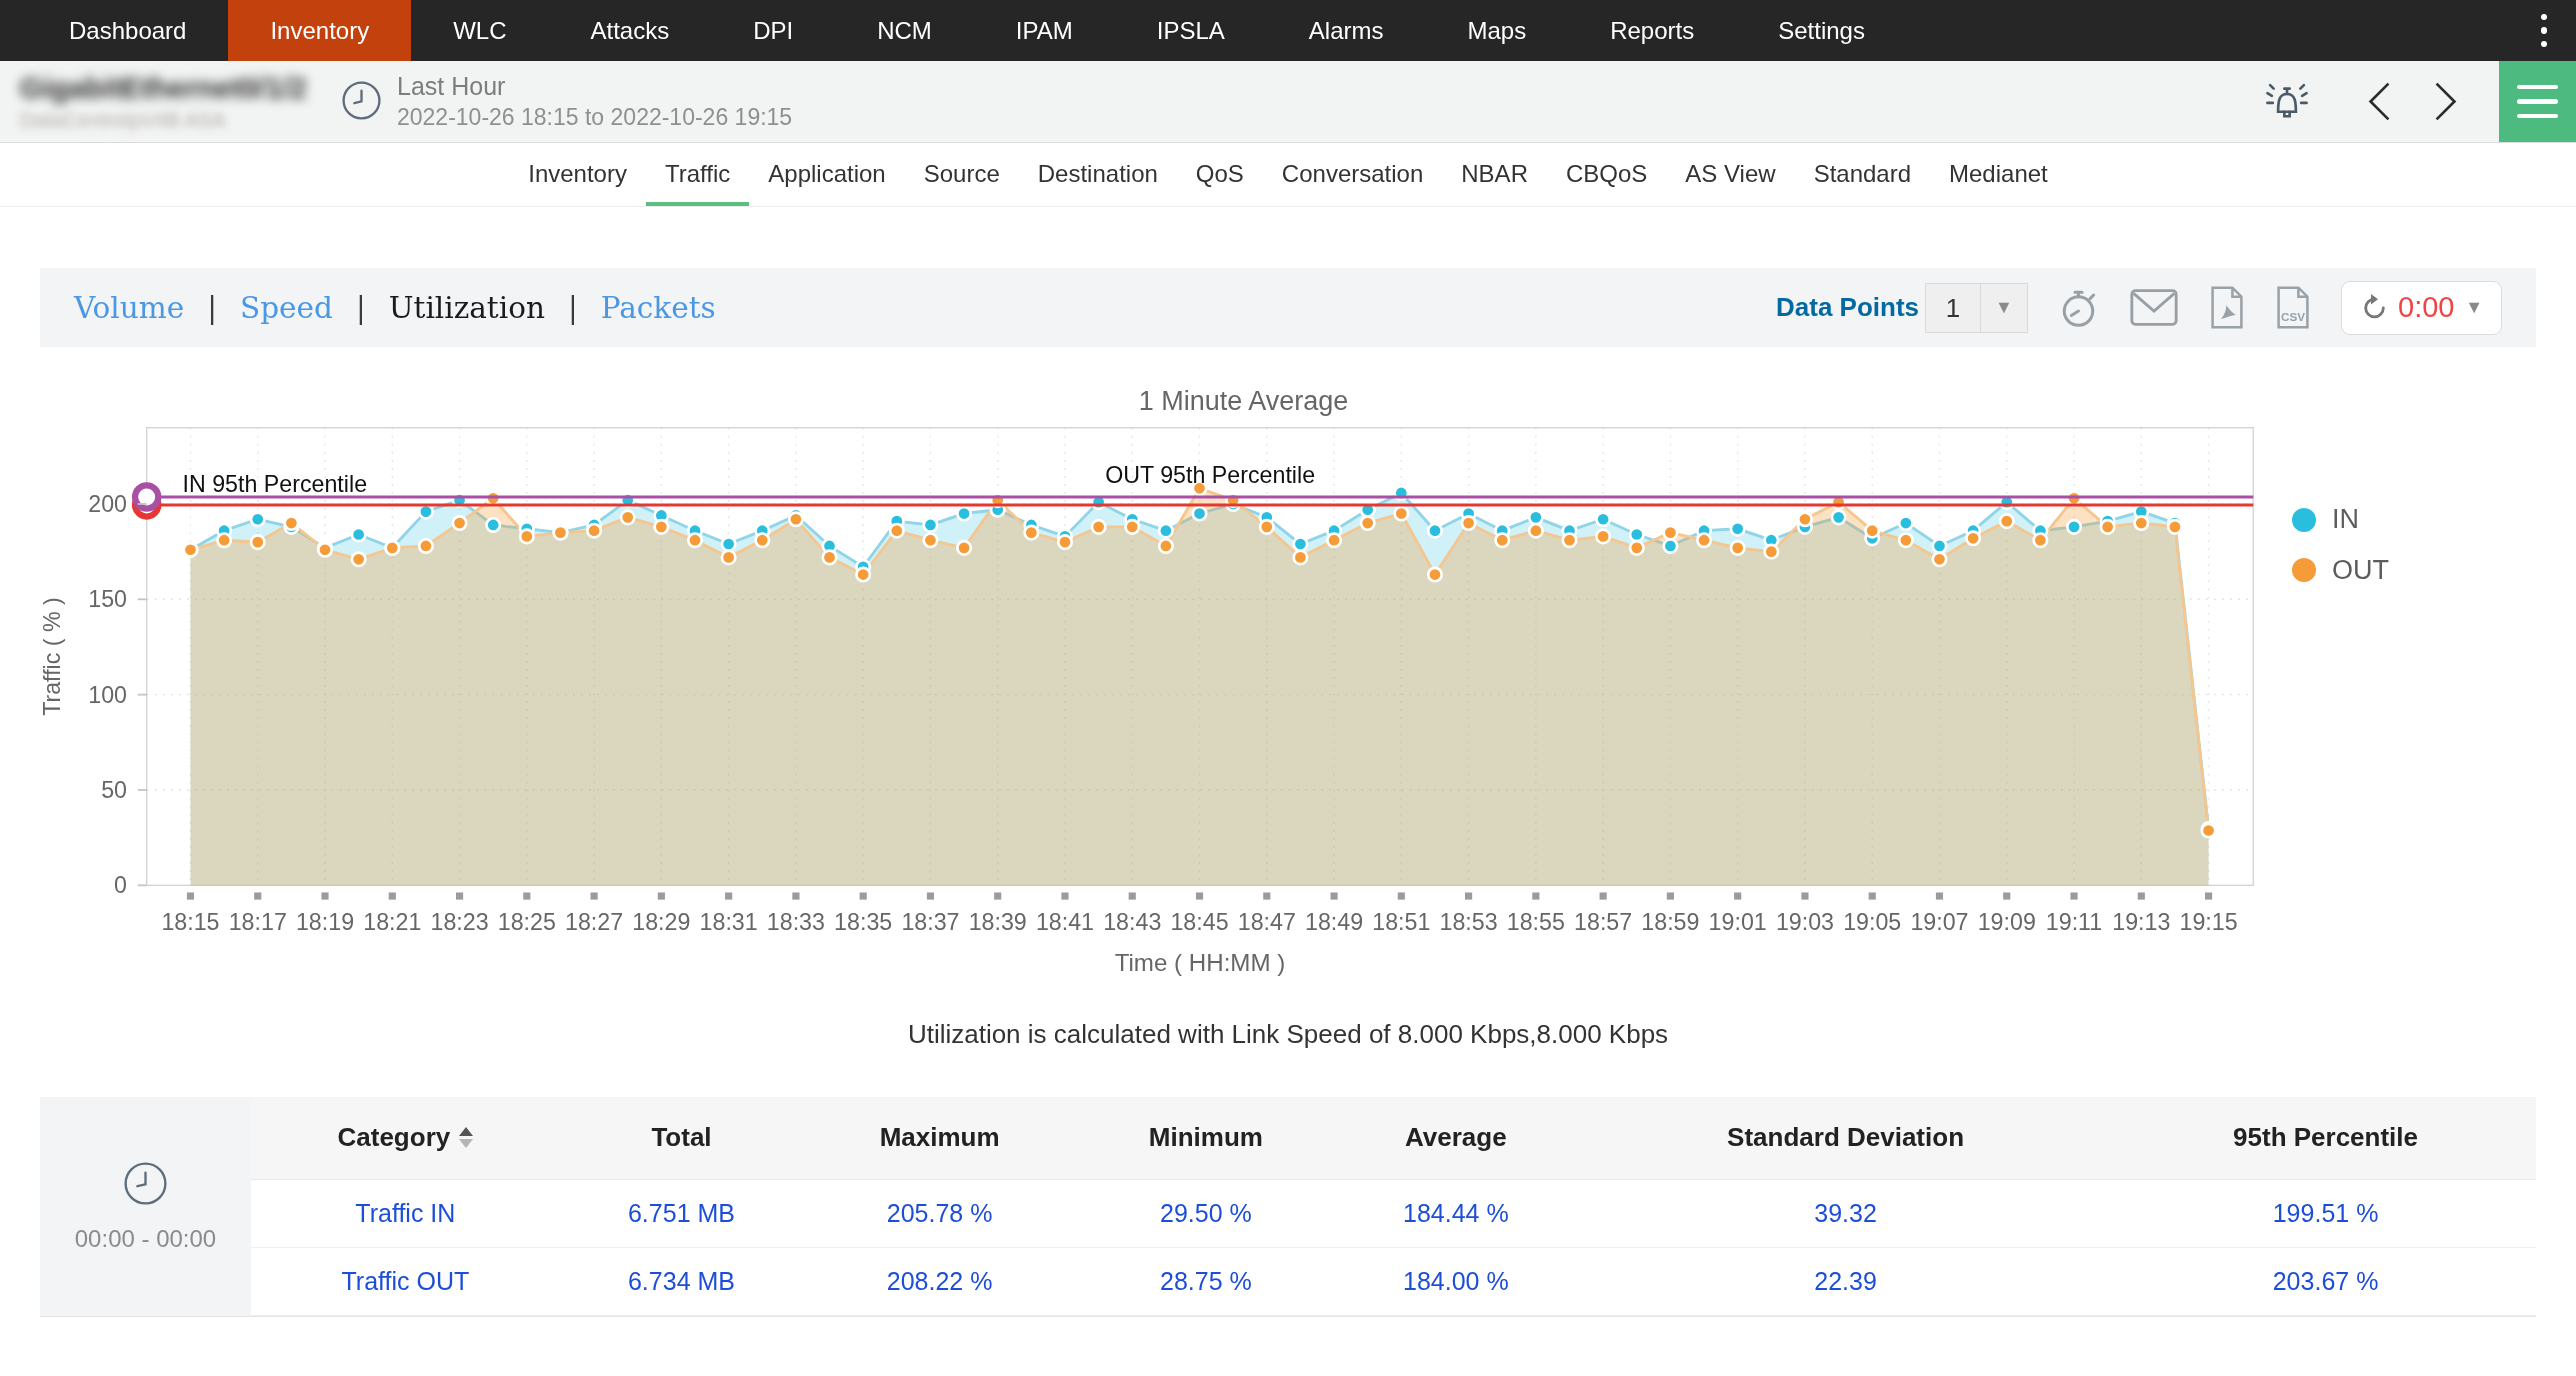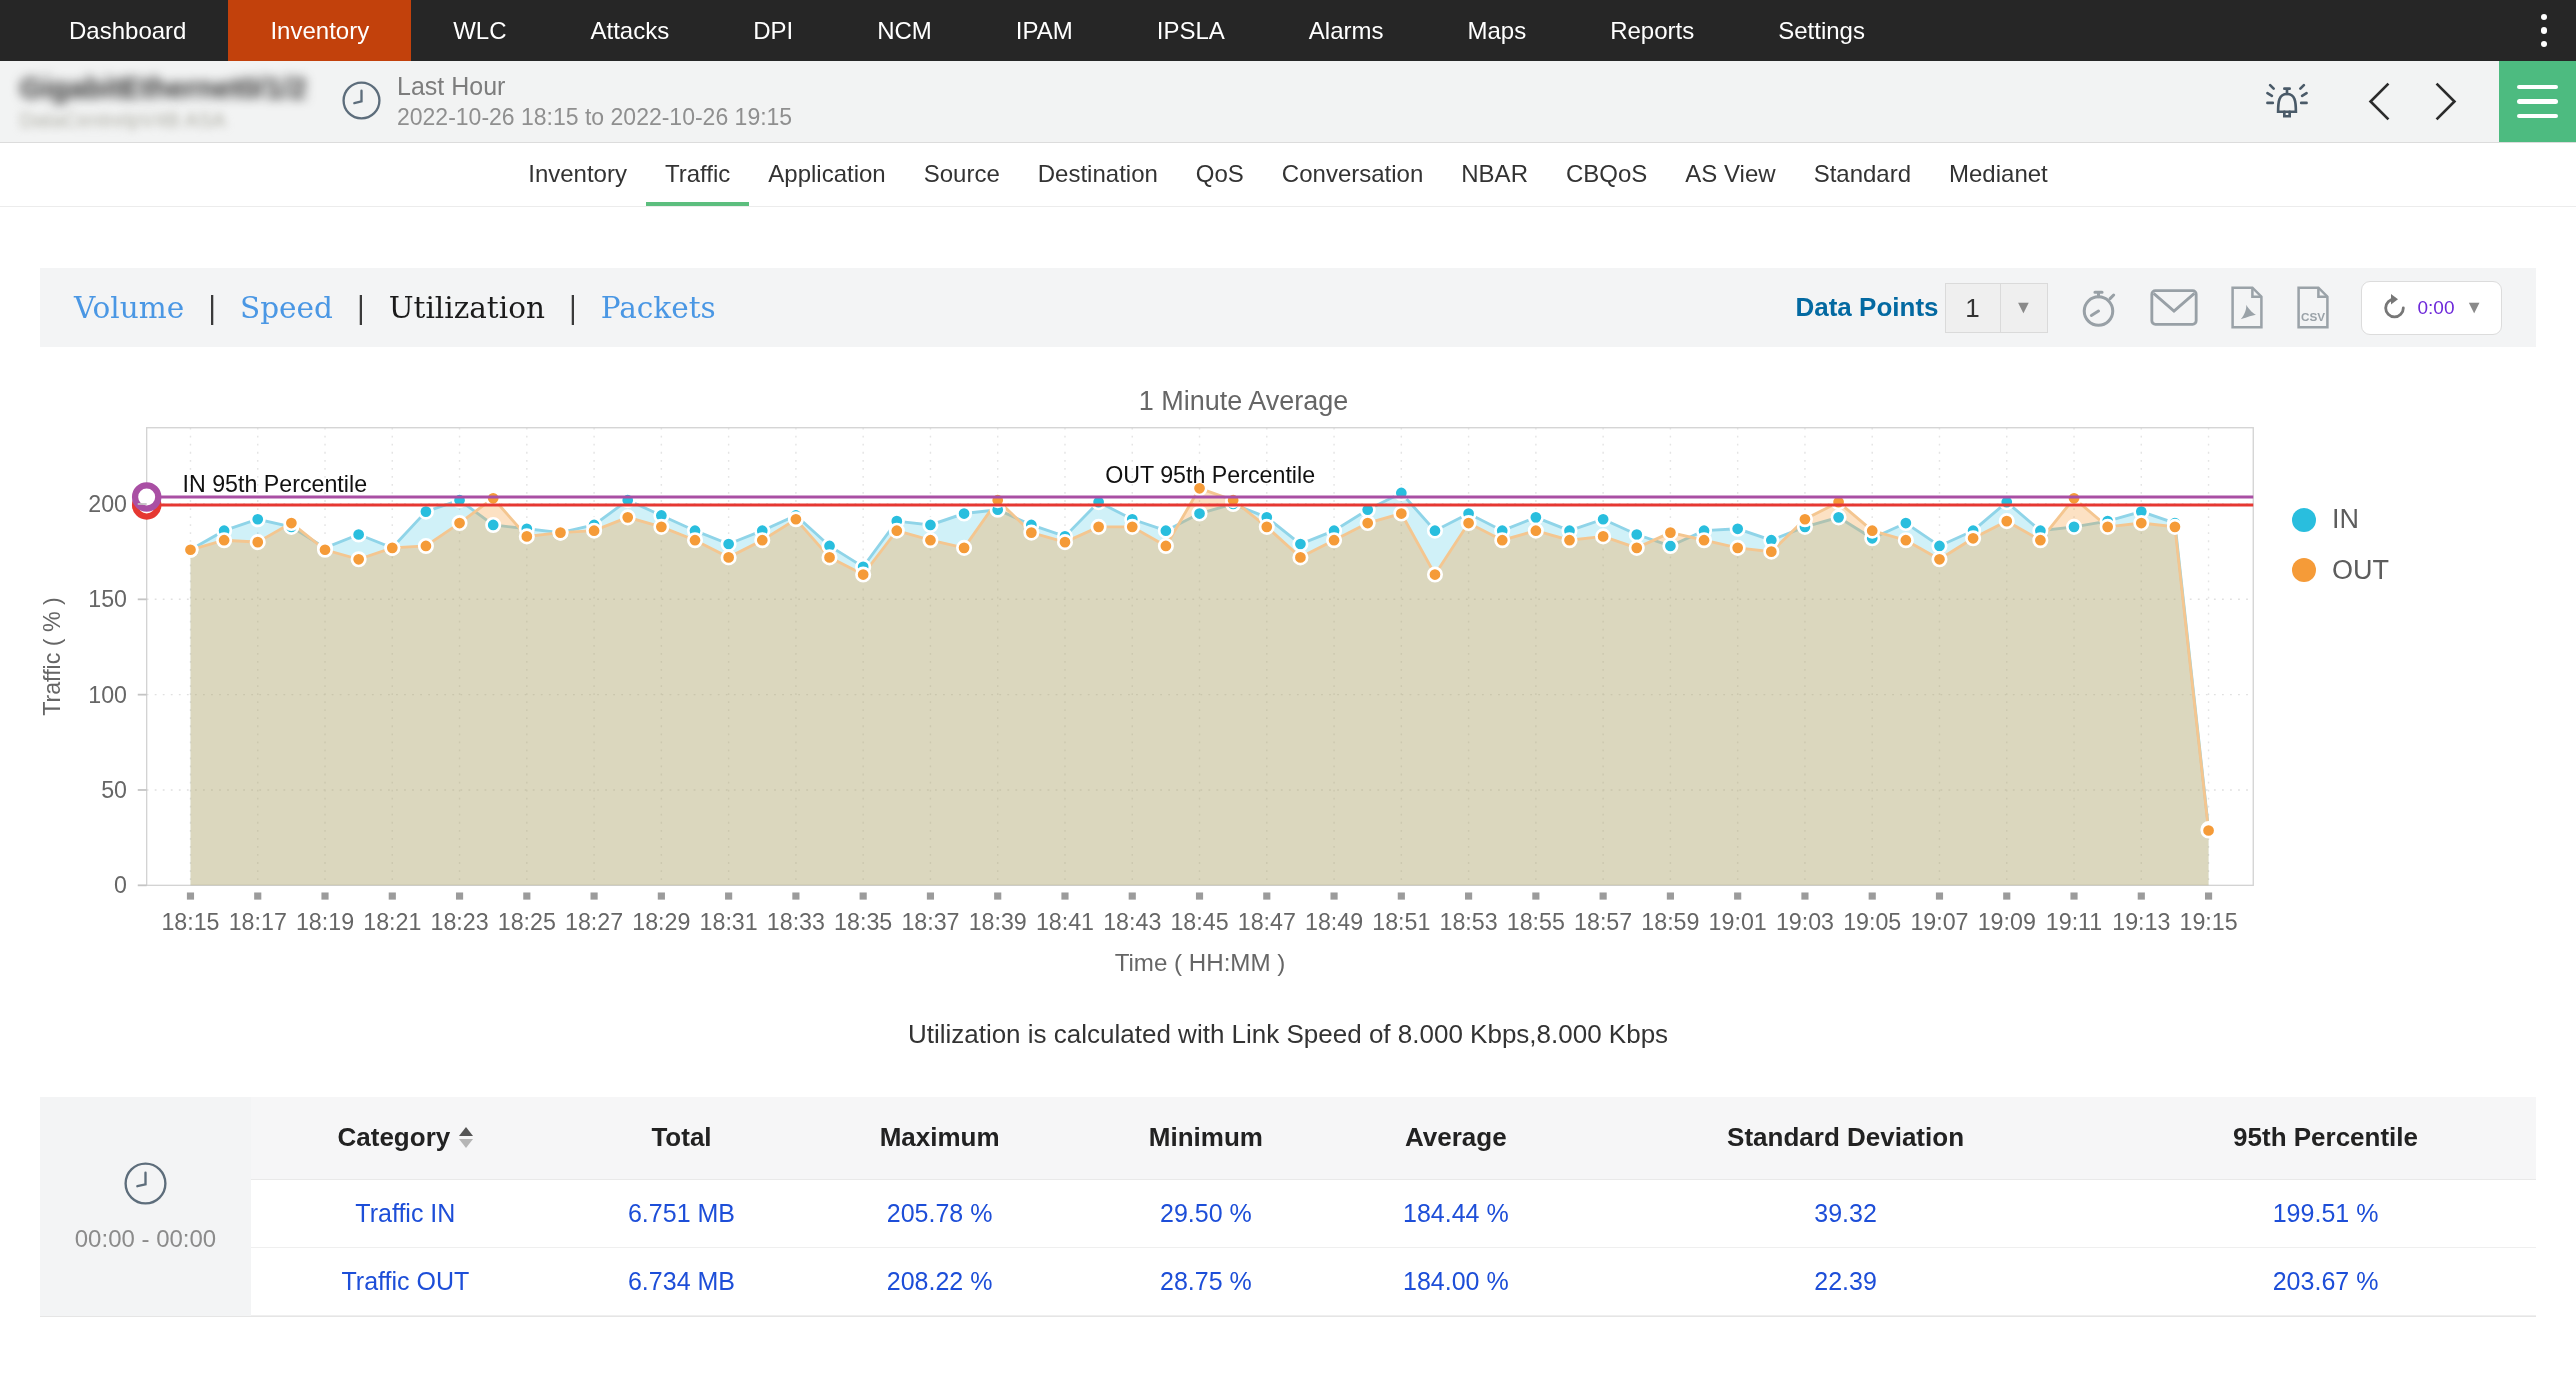--- a/index.html
+++ b/index.html
@@ -40,21 +40,21 @@
   .view-link { font-size:29.5px; color:#4a97e4; cursor:pointer; }
   .view-link.active { color:#1b1b1b; cursor:default; }
   .view-sep { color:#3a3a3a; font-size:29px; margin:0 23px; }
   .toolbar-right { margin-left:auto; display:flex; align-items:center; }
   .dp-label { font-size:26px; font-weight:bold; color:#0369a1; margin-right:6px; }
   .dp-select { display:flex; align-items:stretch; border:0.9px solid #dadada; background:#efefef; height:50px; cursor:pointer; }
   .dp-value { width:54px; text-align:center; font-size:26px; color:#333; line-height:48px; }
   .dp-caret { width:47px; border-left:0.9px solid #dadada; display:flex; align-items:center; justify-content:center; color:#8a8a8a; font-size:18px; }
   .tool-ico { margin-left:30px; cursor:pointer; display:flex; align-items:center; }
   .refresh-pill { margin-left:30px; height:54px; background:#fff; border:0.9px solid #dcdcdc; border-radius:9px; display:flex; align-items:center; padding:0 18px; cursor:pointer; }
-  .refresh-time { font-size:19px; color:#6d28d9; margin:0 10.7px 0 9px;text-align:center; }
+  .refresh-time { font-size:29px; color:#ef4444; margin:0 10.7px 0 9px;text-align:center; }
   .refresh-caret { color:#8a8a8a; font-size:18px; }
 
   
   .chart-wrap { position:relative; margin-top:0; }
   .chart-title { width:2487px; text-align:center; padding-top:39px; font-size:27px; color:#666; }
   .legend { position:absolute; left:2292px; top:116px;margin-top:41px; }
   .legend-row { display:flex; align-items:center; margin-bottom:19.7px; cursor:pointer; }
   .legend-dot { width:24px; height:24px; border-radius:50%; margin-right:16px; }
   .legend-lab { font-size:27px; color:#5d5d5d; }
   .footnote { width:2576px; text-align:center; font-size:26px; color:#333; margin-top:27px; }

